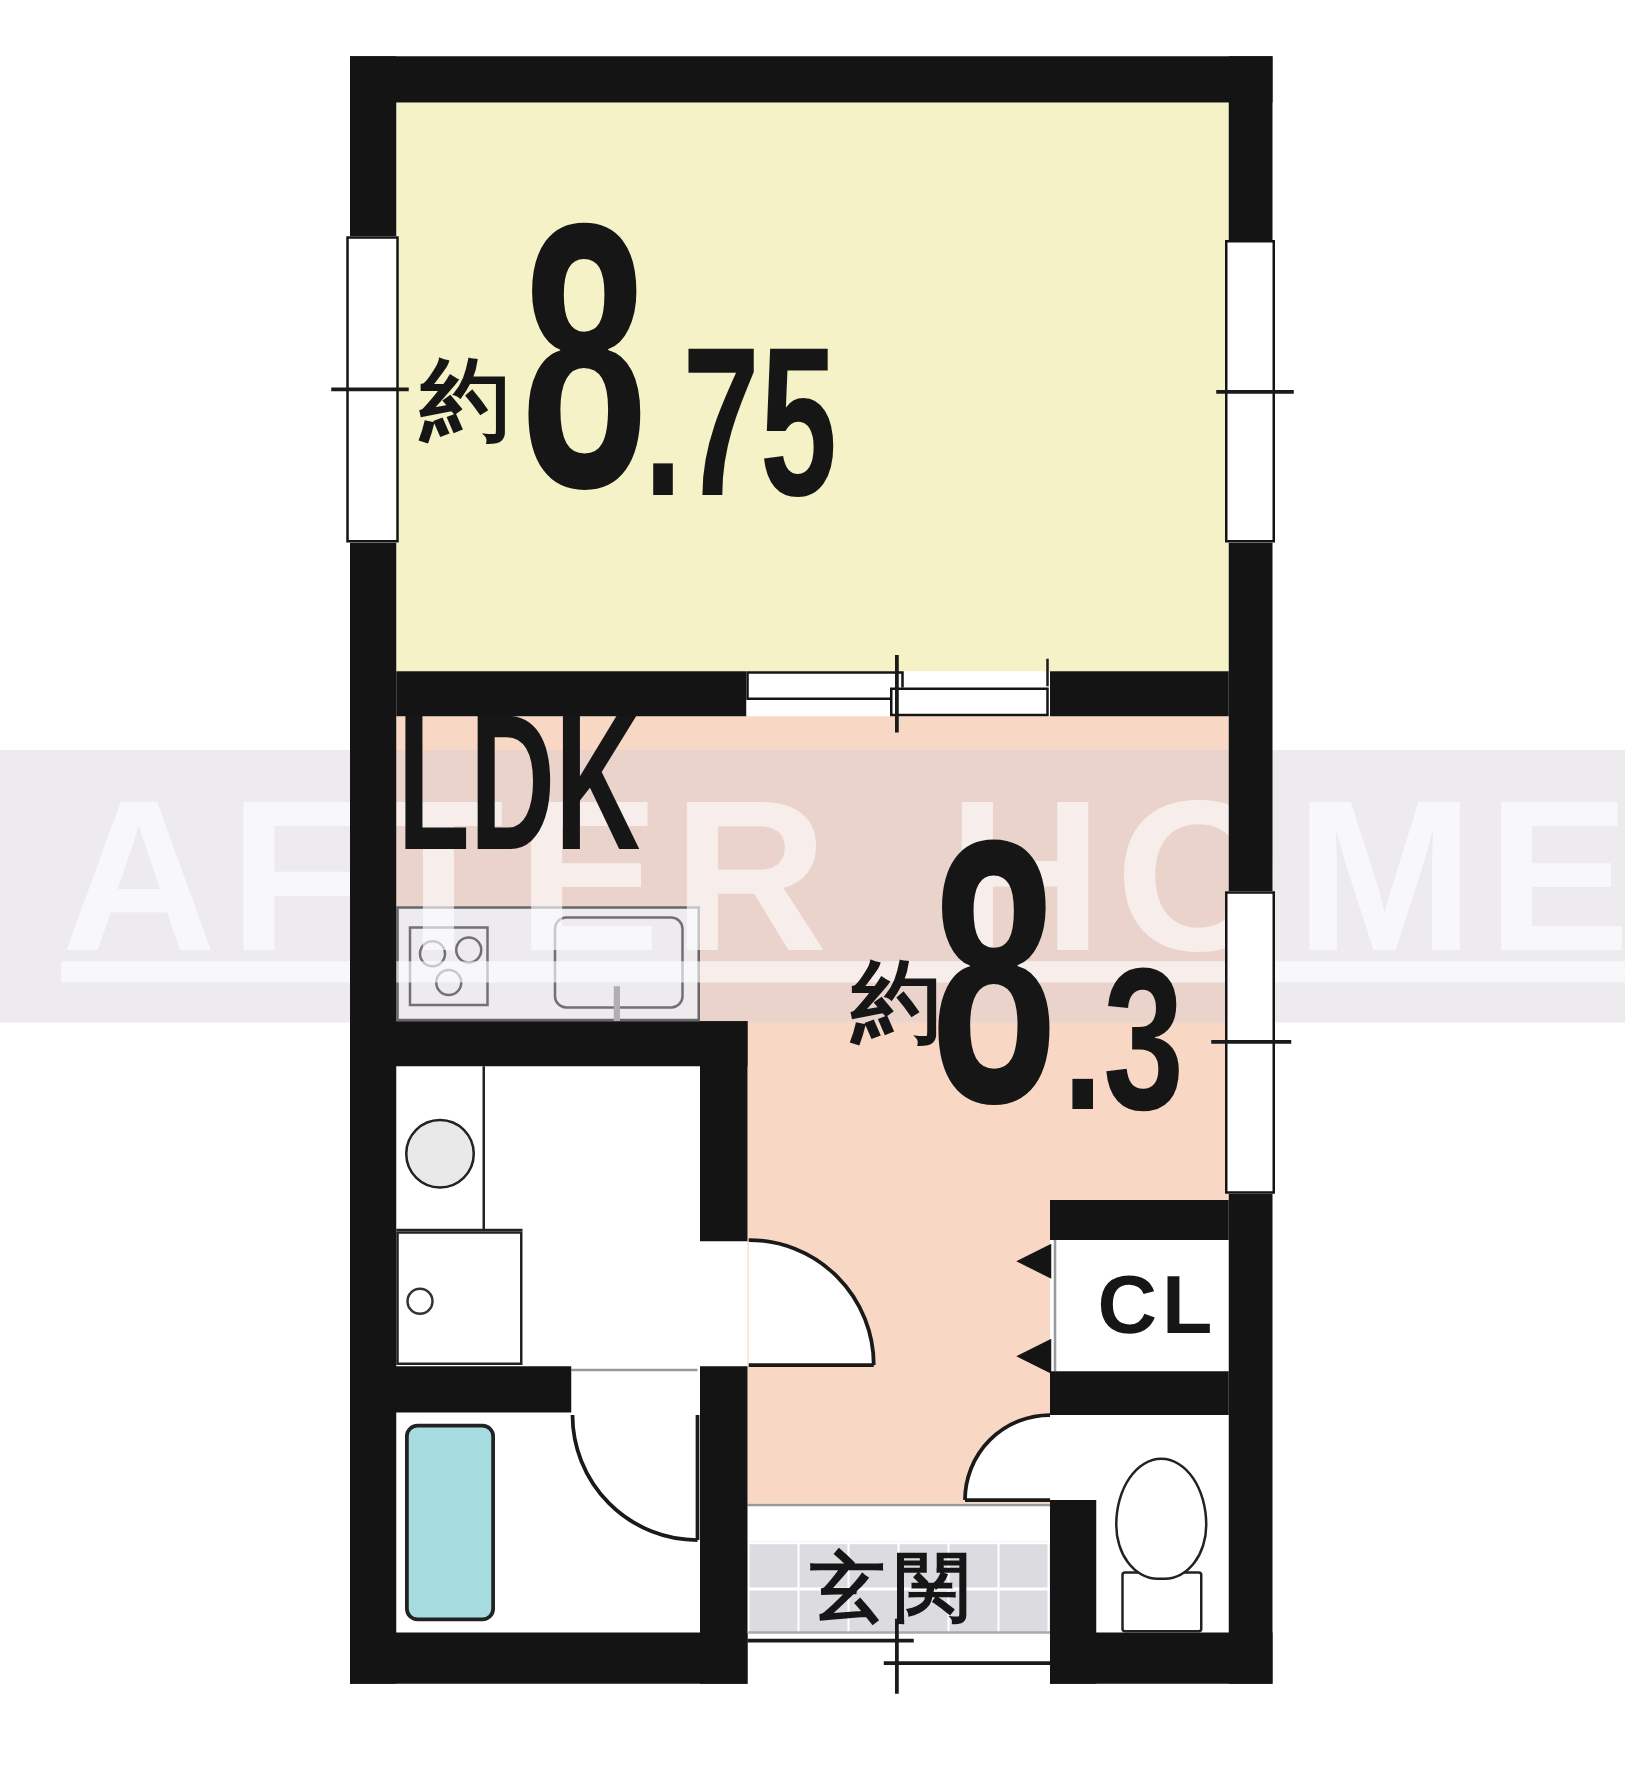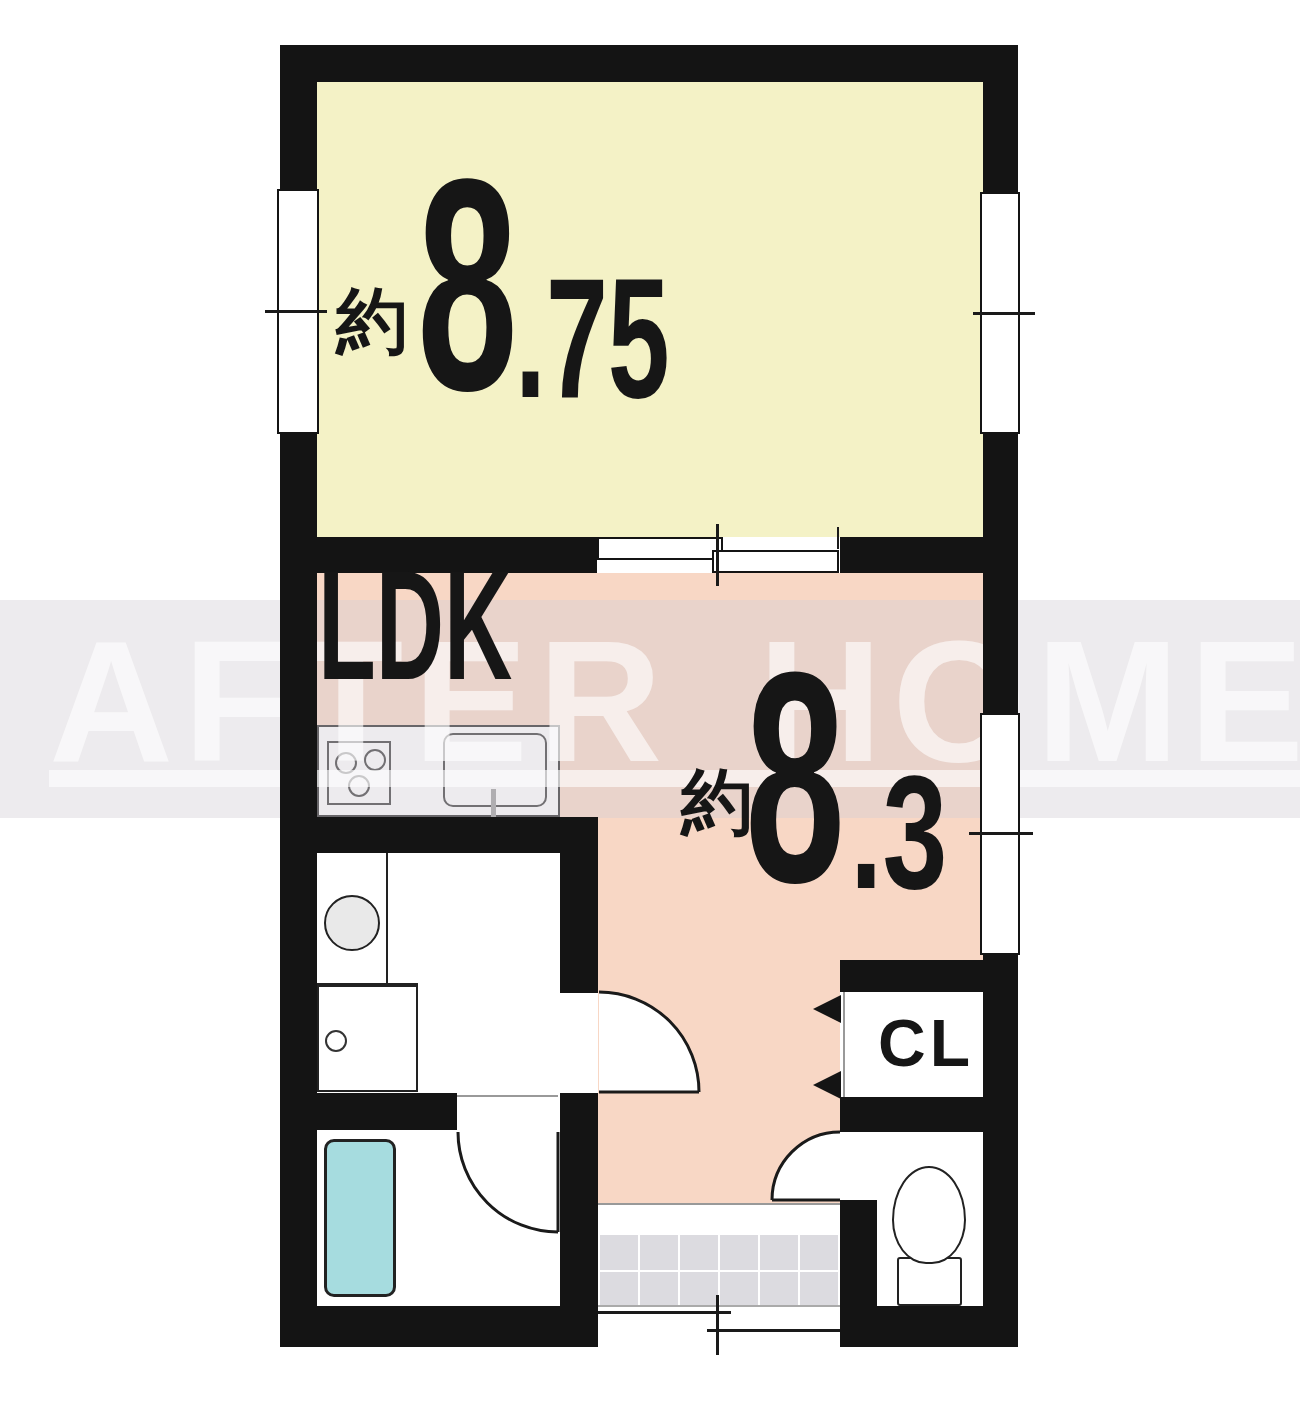--- a/index.html
+++ b/index.html
@@ -115,14 +115,15 @@
   <div class="lbl" style="left:417px;top:134px;font-size:302px;transform:scaleX(0.60);">8</div>
   <div class="lbl" style="left:515px;top:253px;font-size:170px;transform:scaleX(0.655);">.75</div>
 
   <div class="lbl" style="left:318px;top:548px;font-size:155px;transform:scaleX(0.61);">LDK</div>
   <div class="lbl" style="left:681px;top:766px;font-size:72px;">約</div>
   <div class="lbl" style="left:745px;top:627px;font-size:300px;transform:scaleX(0.60);">8</div>
   <div class="lbl" style="left:850px;top:751px;font-size:162px;transform:scaleX(0.72);">.3</div>
 
   <div class="lbl" style="left:878px;top:1010px;font-size:66px;letter-spacing:4px;">CL</div>
 
+  <div class="lbl" style="left:648px;top:1240px;font-size:60px;letter-spacing:8px;">玄関</div>
 
 </div>
 
 </body></html>

